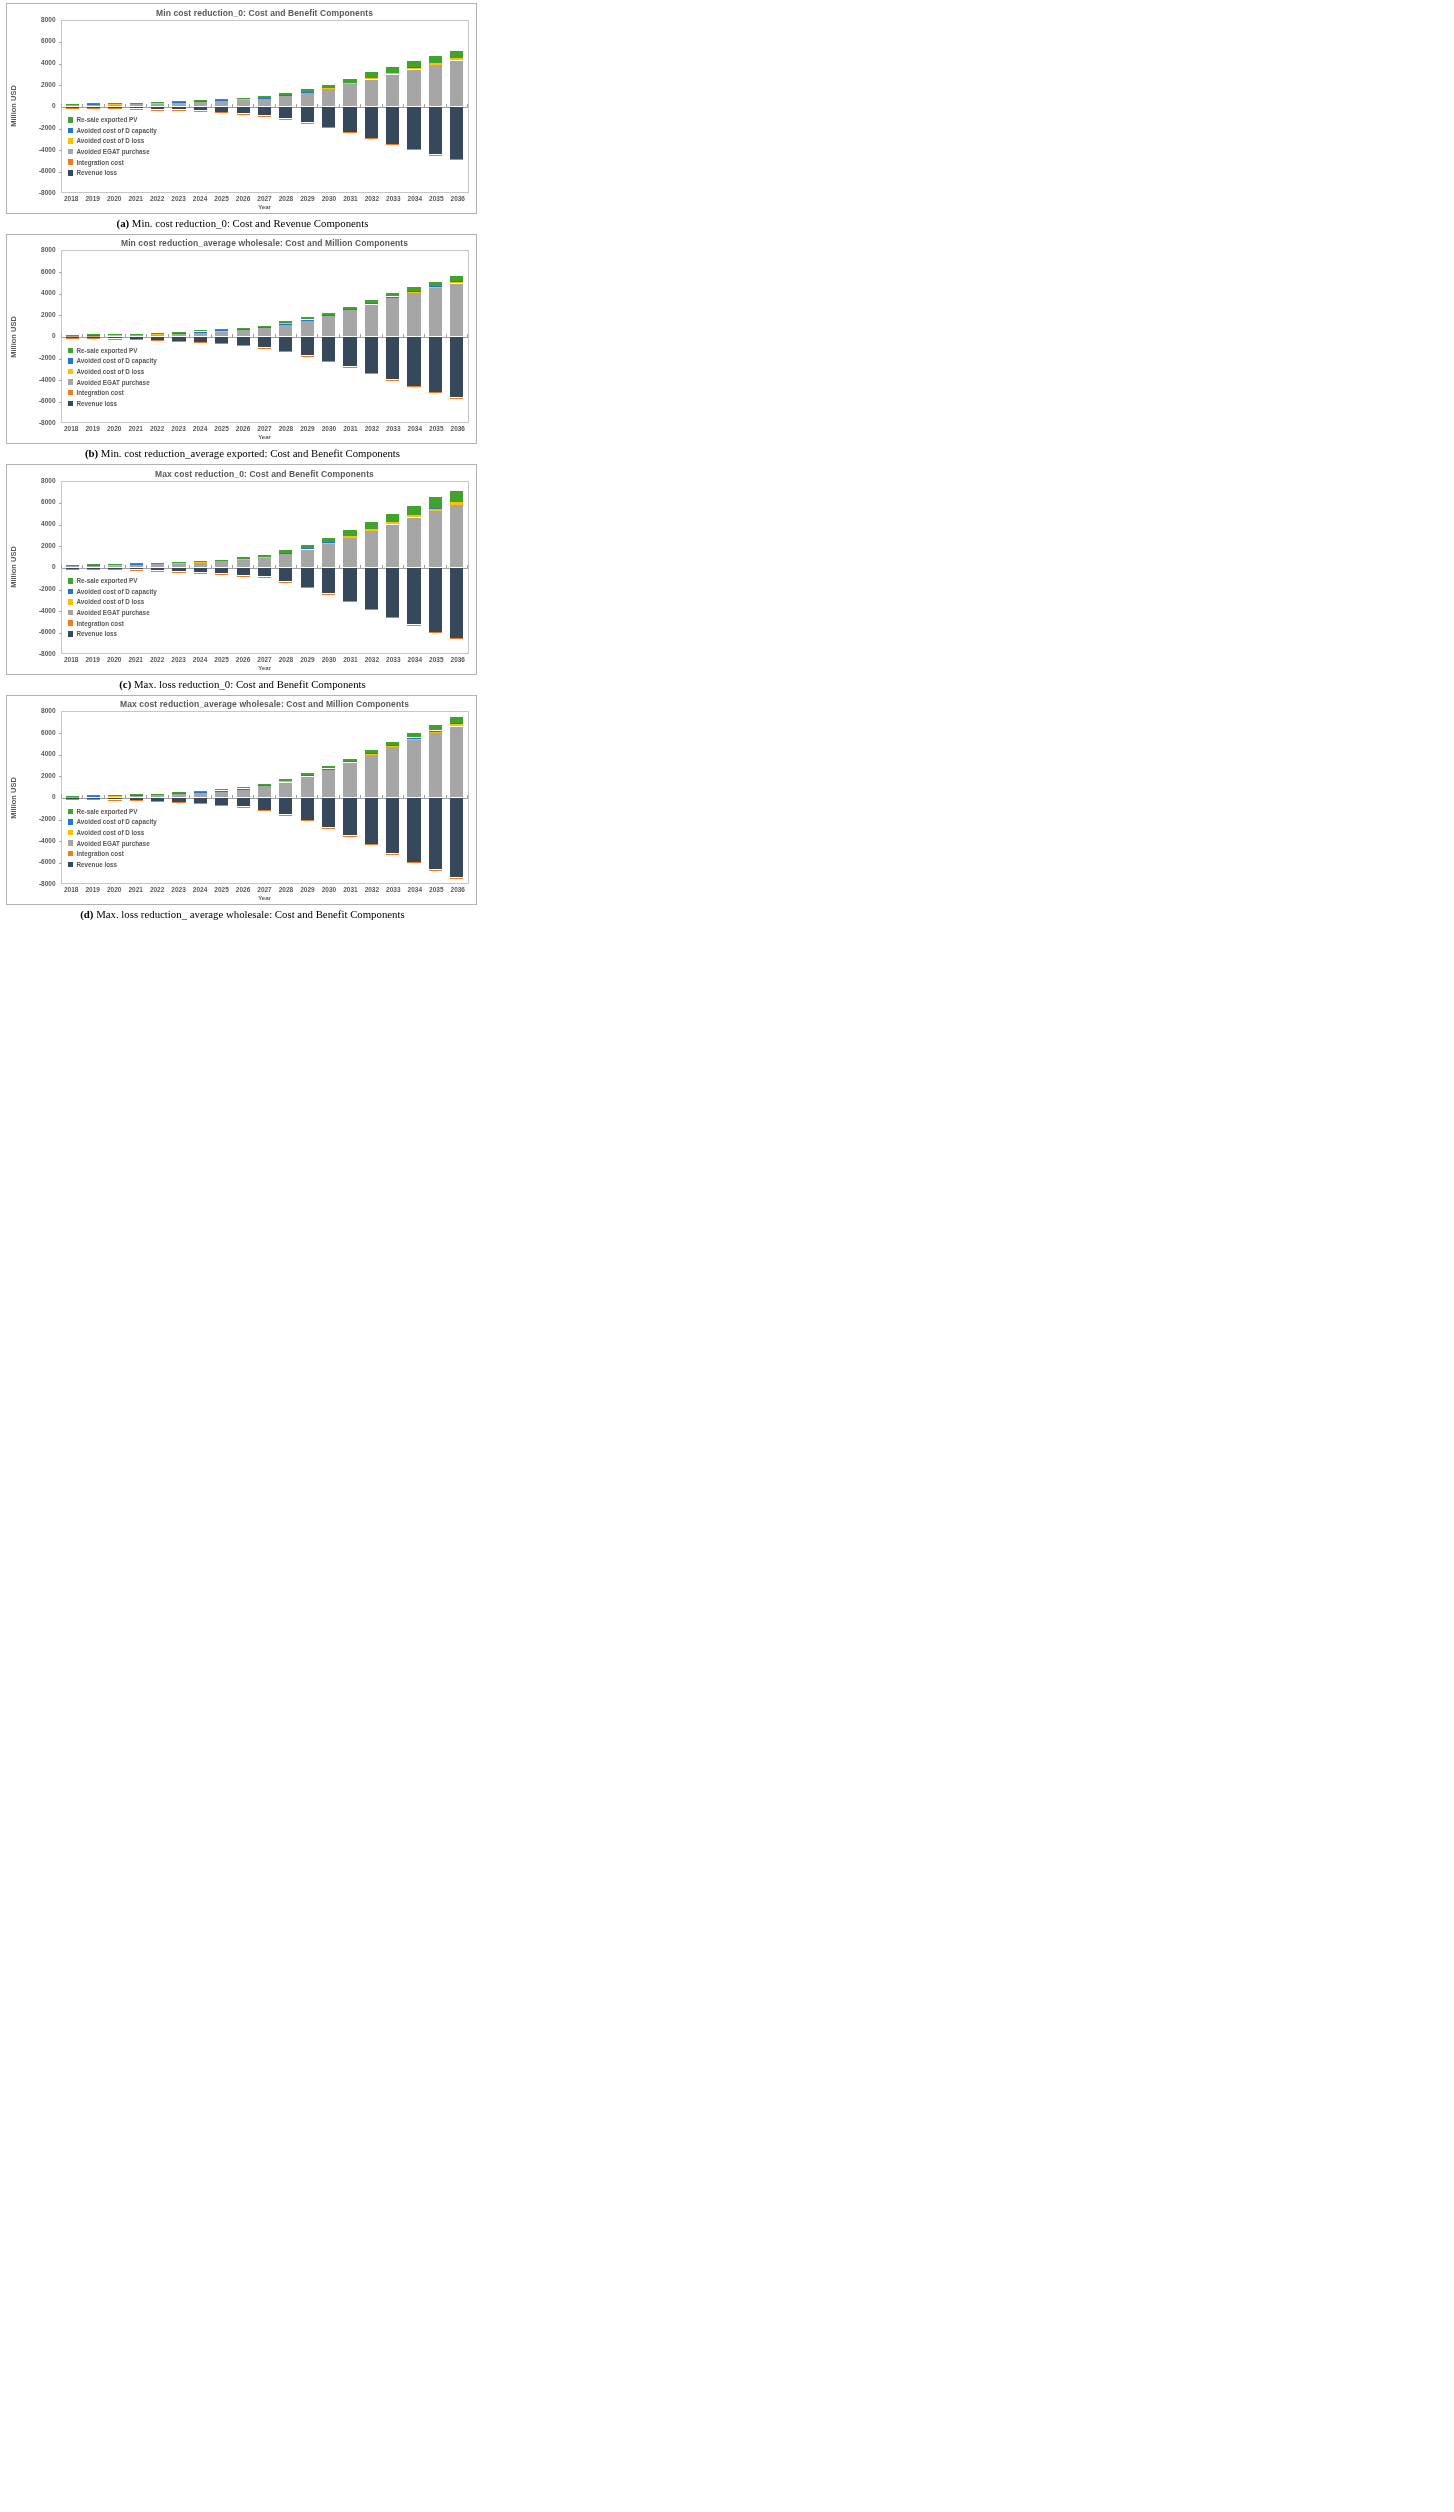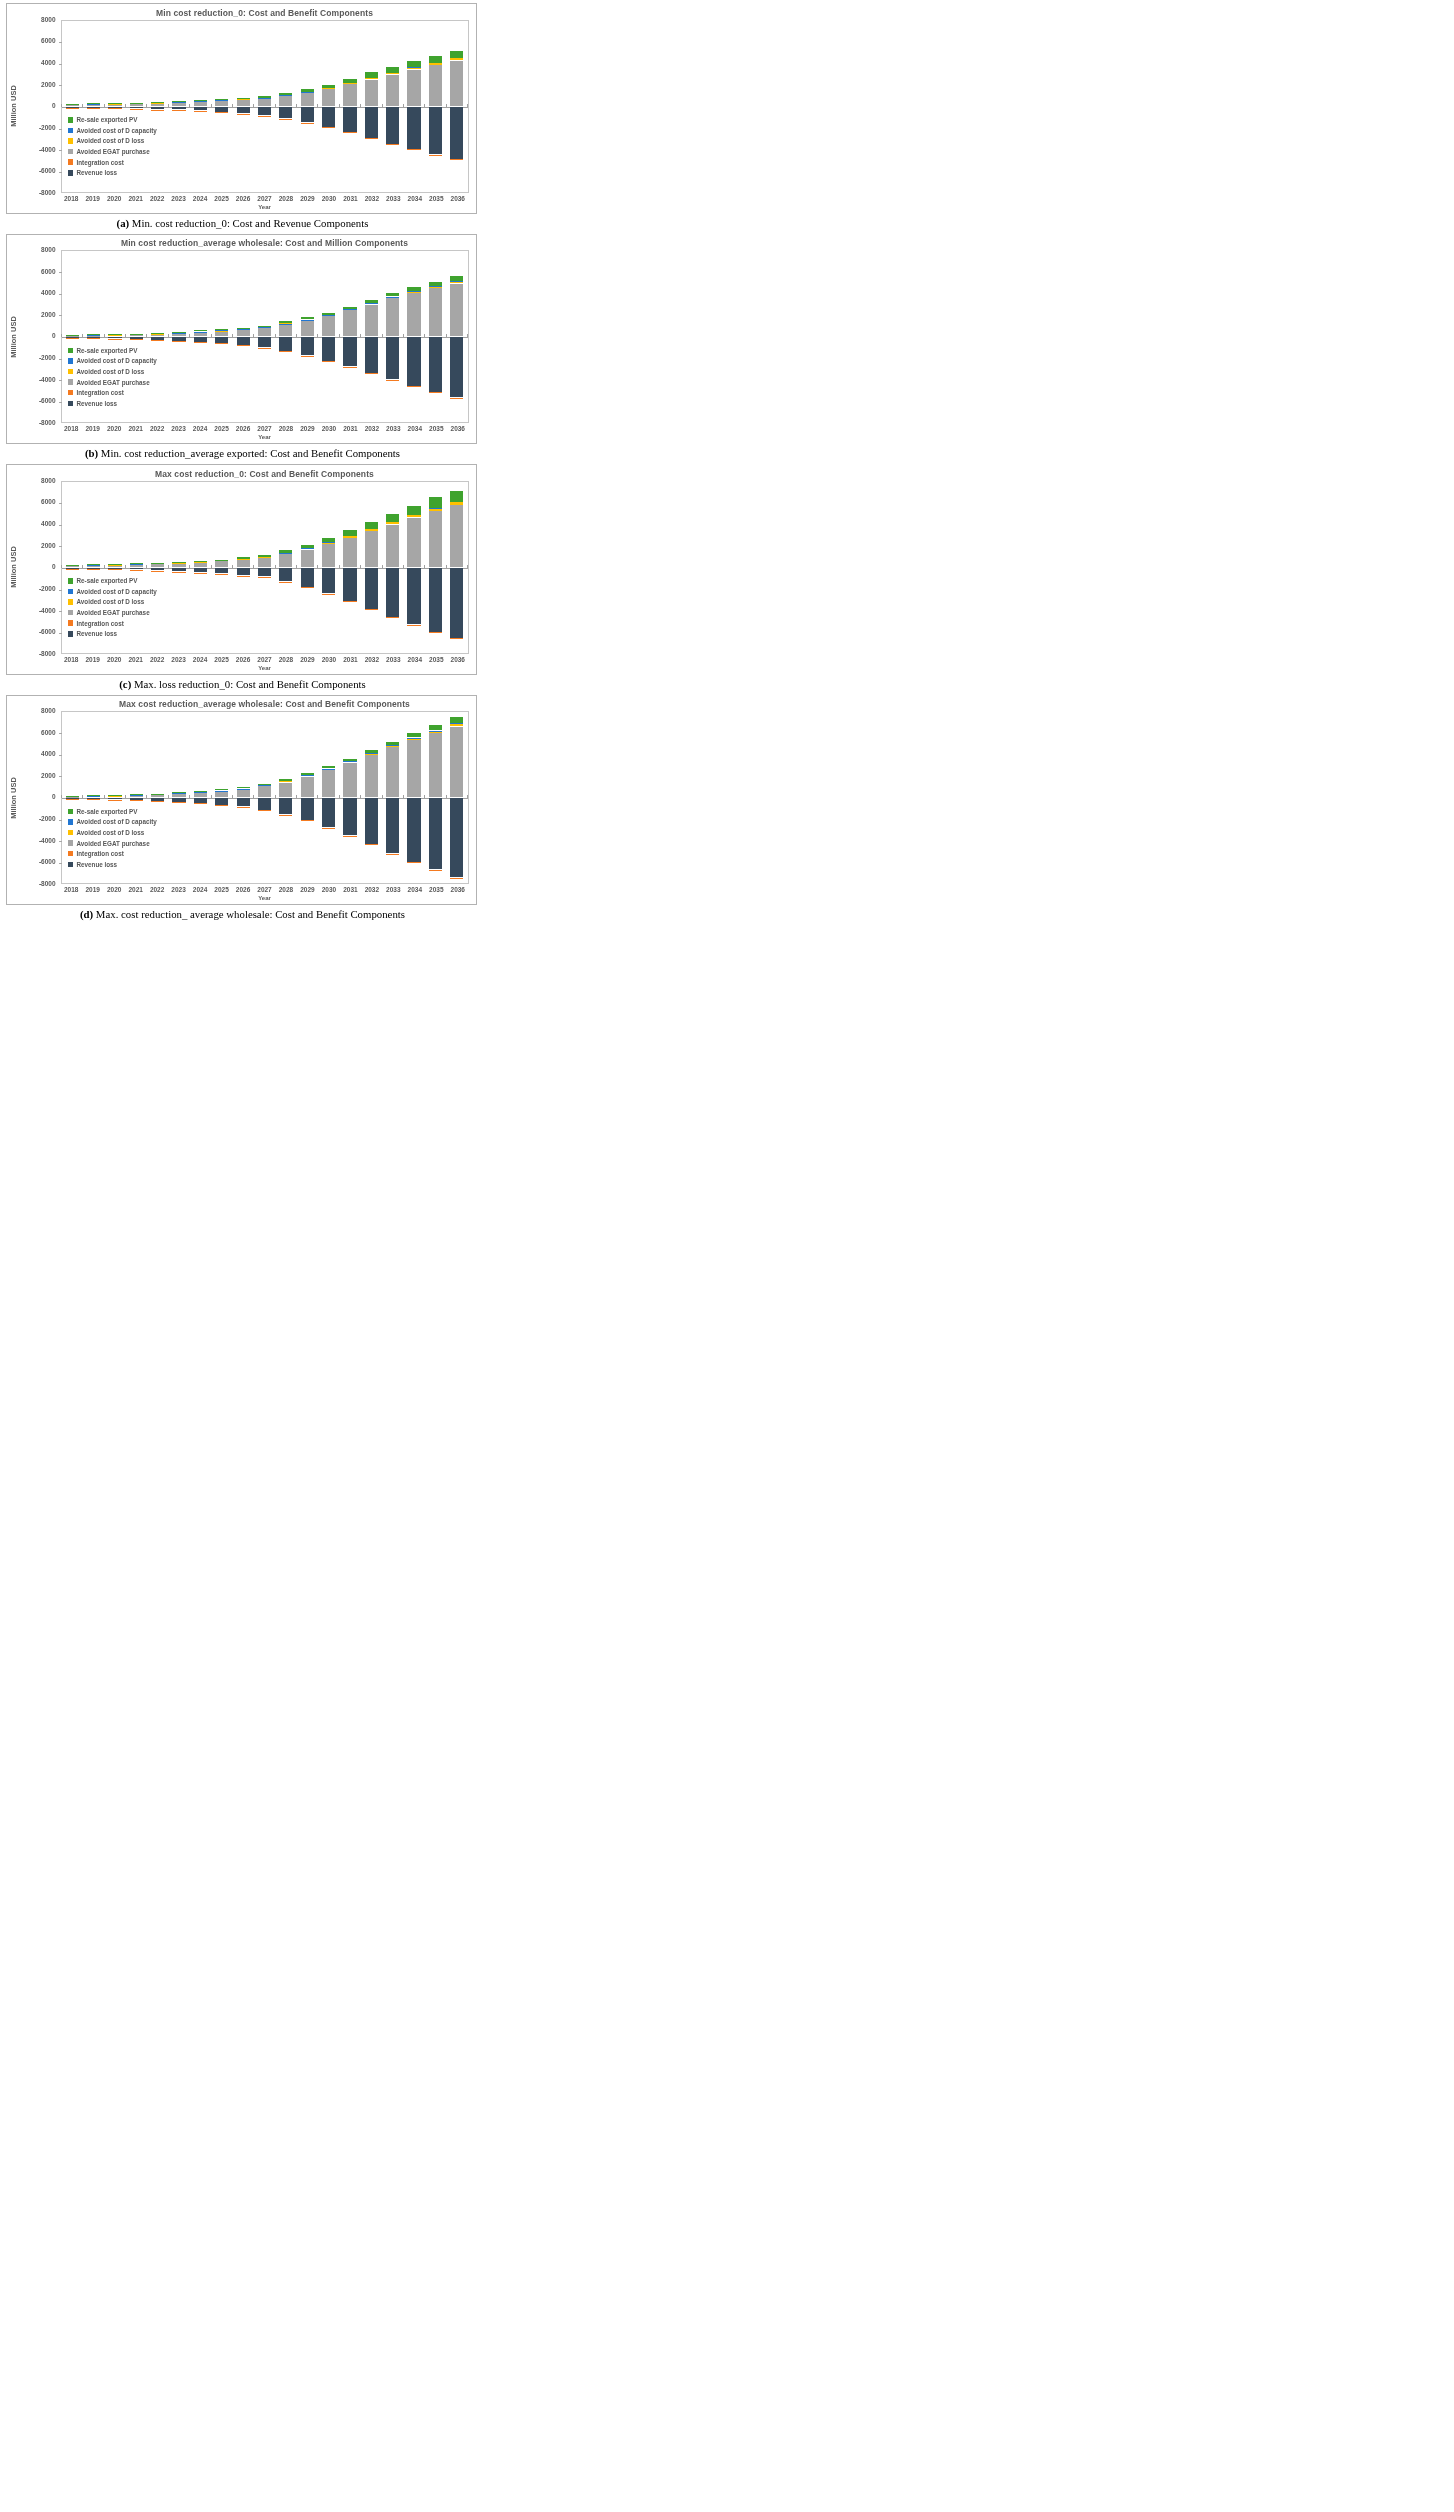--- a/index.html
+++ b/index.html
@@ -654,21 +654,21 @@
           <span style="left: 92.1053%;">2035</span>
           <span style="left: 97.3684%;">2036</span>
         </div>
       <div class="xlabel">Year</div>
     </div>
     <p class="caption"><b>(c)</b><span> Max. loss reduction_0: Cost and Benefit Components</span></p>
   </section>
 
   <section class="panel">
     <div class="frame">
-      <h2 class="title">Max cost reduction_average wholesale: Cost and Benefit Components</h2>
+      <h2 class="title">Max cost reduction_average wholesale: Cost and Million Components</h2>
       <div class="chart">
         <div class="ylabel">Million USD</div>
         <div class="plot">
           <div class="axis" style="top: 86px;"></div>
           <div class="legend" style="left: 6px; top: 94px;">
               <div class="lg-item">
                 <span class="lg-sw" style="background: rgb(63, 163, 46);"></span>
                 <span class="lg-tx">Re-sale exported PV</span>
               </div>
               <div class="lg-item">
@@ -859,16 +859,16 @@
           <span style="left: 65.7895%;">2030</span>
           <span style="left: 71.0526%;">2031</span>
           <span style="left: 76.3158%;">2032</span>
           <span style="left: 81.5789%;">2033</span>
           <span style="left: 86.8421%;">2034</span>
           <span style="left: 92.1053%;">2035</span>
           <span style="left: 97.3684%;">2036</span>
         </div>
       <div class="xlabel">Year</div>
     </div>
-    <p class="caption"><b>(d)</b><span> Max. cost reduction_ average wholesale: Cost and Benefit Components</span></p>
+    <p class="caption"><b>(d)</b><span> Max. loss reduction_ average wholesale: Cost and Benefit Components</span></p>
   </section>
 </main>
 
 
 </body></html>

